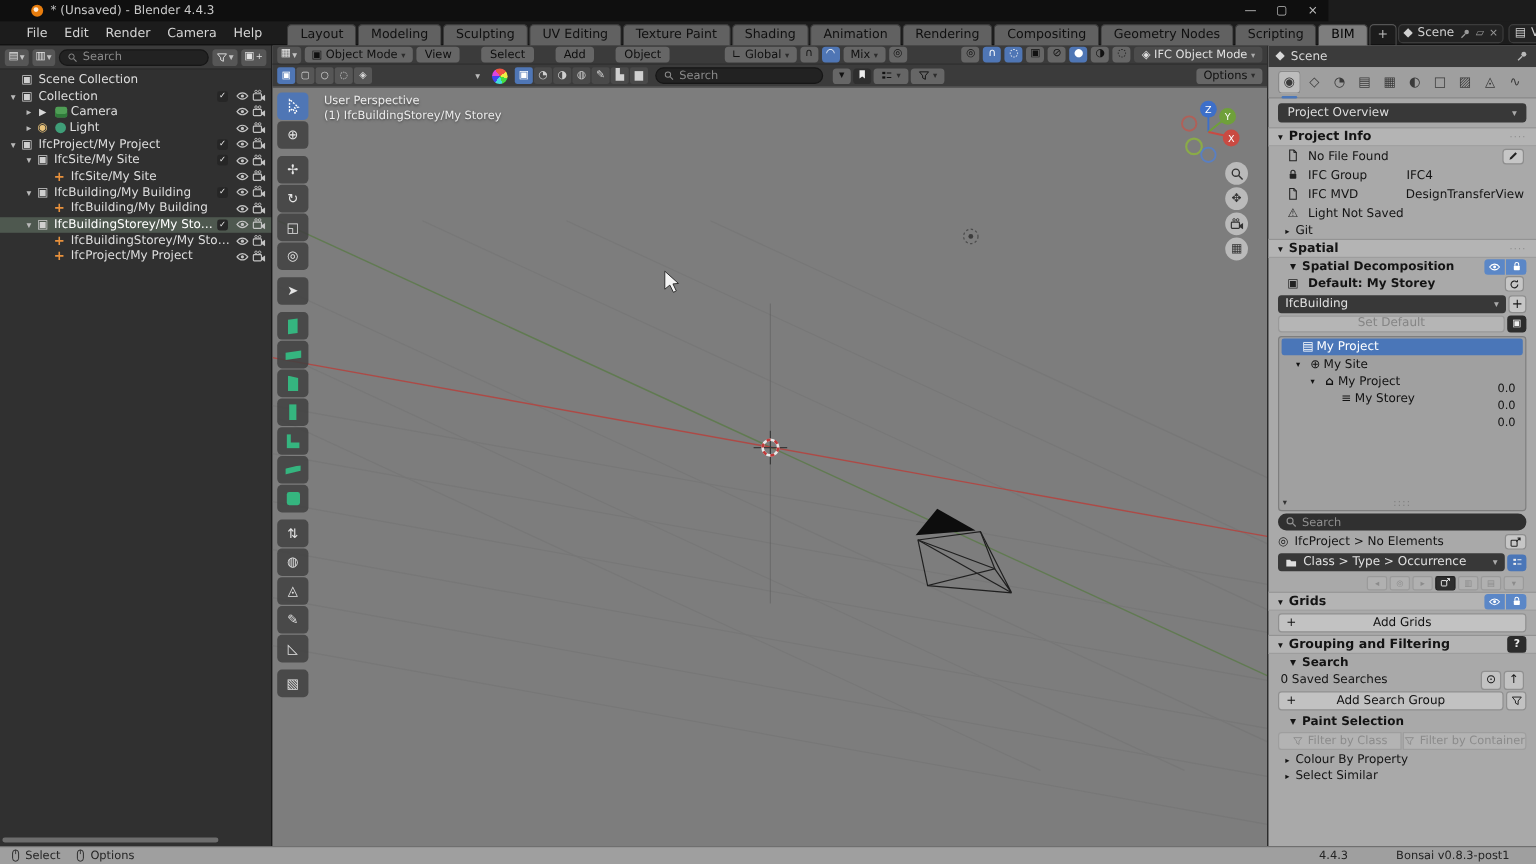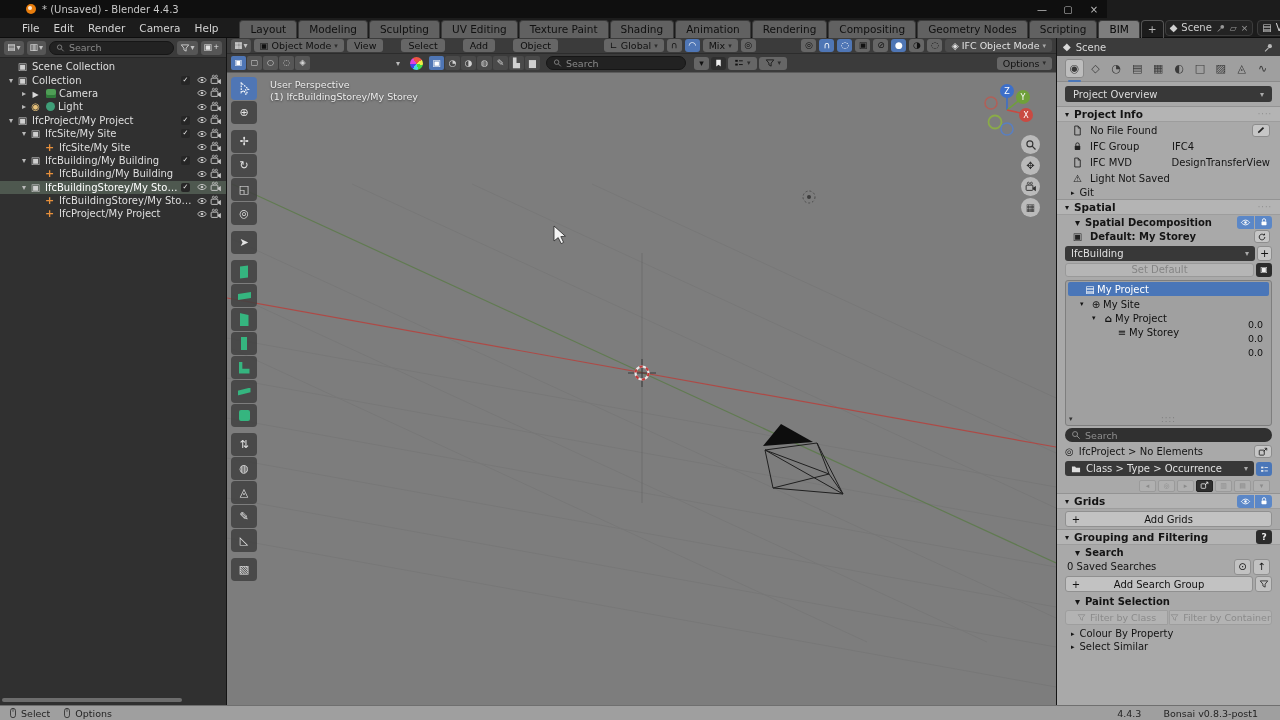--- a/index.html
+++ b/index.html
@@ -159,21 +159,21 @@
   .qbtn { margin-left:auto; width:16px; height:14px; background:#2c2c2c; border-radius:3px; color:#eee; font-size:9px; text-align:center; line-height:14px; }
   .disbtns { display:flex; margin:2px 8px; gap:1px; }
   .disbtn { flex:1; height:15px; background:#b3b3b3; border:1px solid #9e9e9e; color:#8b8b8b; font-size:9.5px; display:flex; align-items:center; justify-content:center; gap:4px; }
   .disbtn:first-child { border-radius:3px 0 0 3px; } .disbtn:last-child { border-radius:0 3px 3px 0; }
   .foldrow { height:13px; display:flex; align-items:center; gap:5px; padding:0 8px 0 14px; font-size:10px; }
   .foldrow .car { font-size:7px; }
 
   
   #statusbar { position:absolute; left:0; top:705px; width:1280px; height:15px; background:#9f9f9f; display:flex; align-items:center; padding:0 8px; color:#242424; font-size:9.5px; gap:10px; border-top:1px solid #6f6f6f; }
   .sb-item { display:flex; align-items:center; gap:3px; }
-  #sb-right { margin-left:auto; display:flex; gap:22px; padding-right:14px; }
+  #sb-right { margin-left:auto; display:flex; gap:40px; padding-right:14px; }
 
   .car { font-style:normal; }
 </style>
 </head>
 <body>
 
 <svg width="0" height="0" style="position:absolute">
   <defs>
     <symbol id="sy-eye" viewBox="0 0 16 16">
         <path d="M8 4.5C4.5 4.5 2 8 2 8s2.5 3.5 6 3.5S14 8 14 8 11.5 4.5 8 4.5Z" fill="none" stroke="currentColor" stroke-width="1.3"></path>

